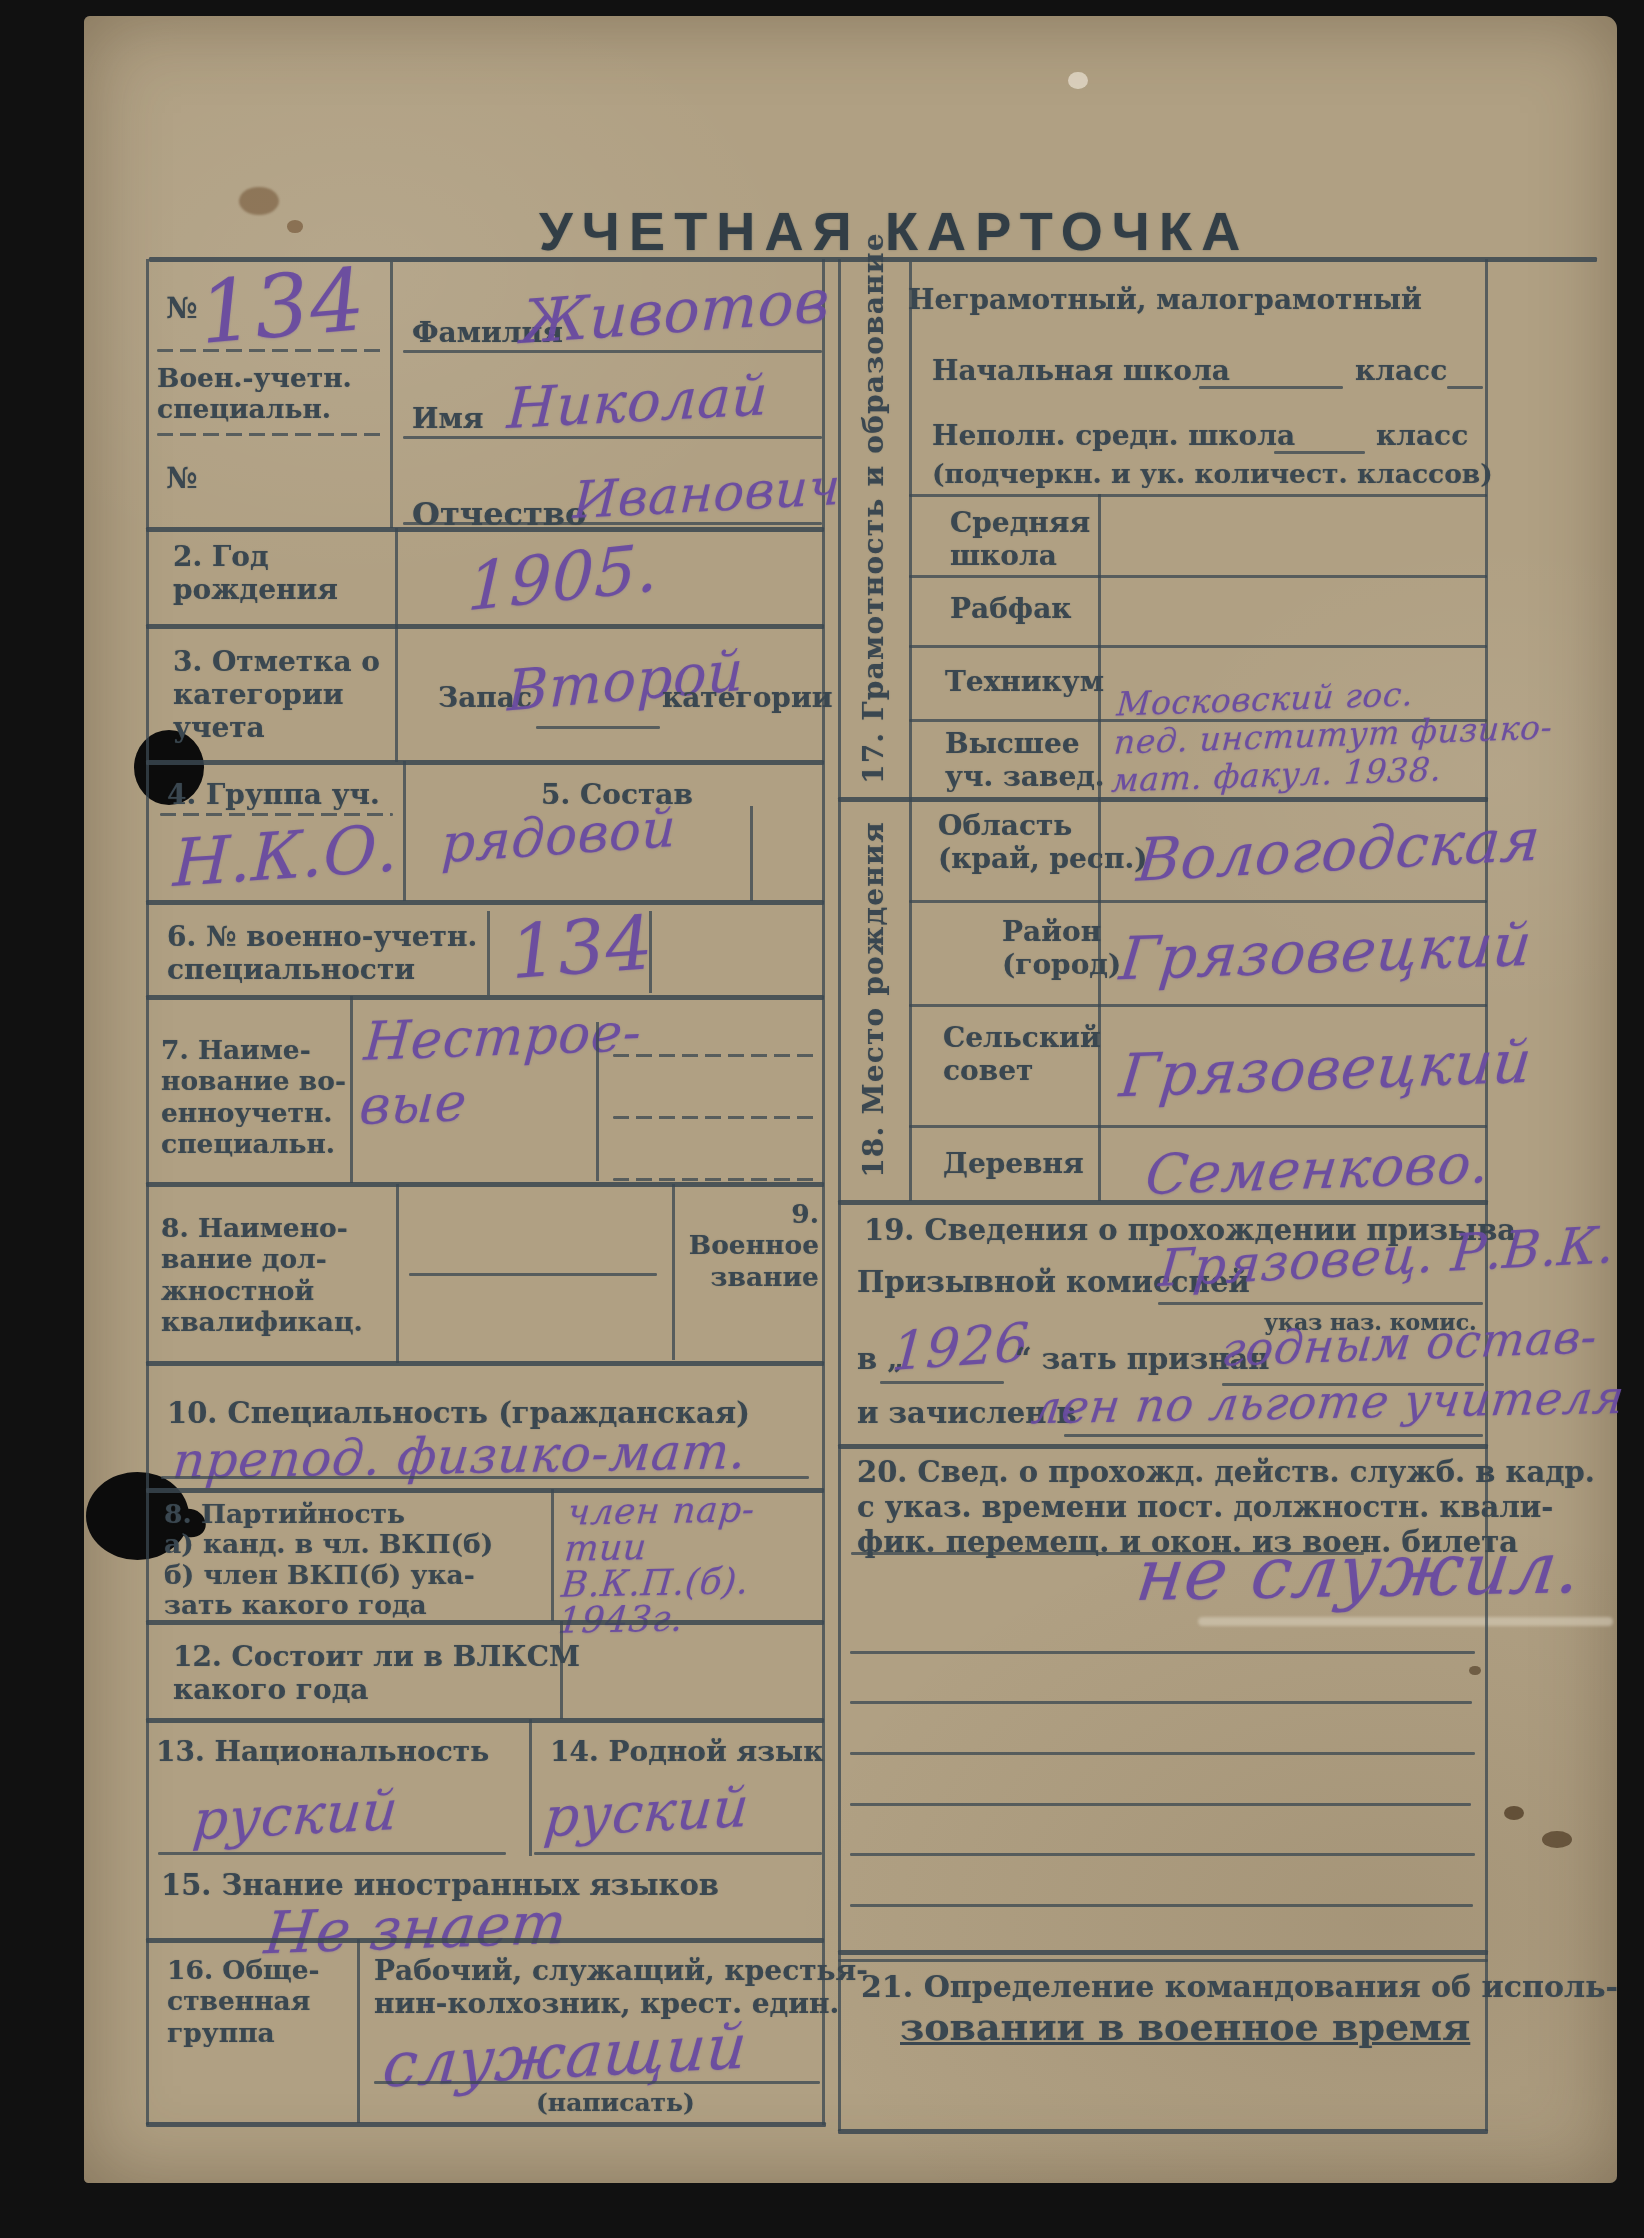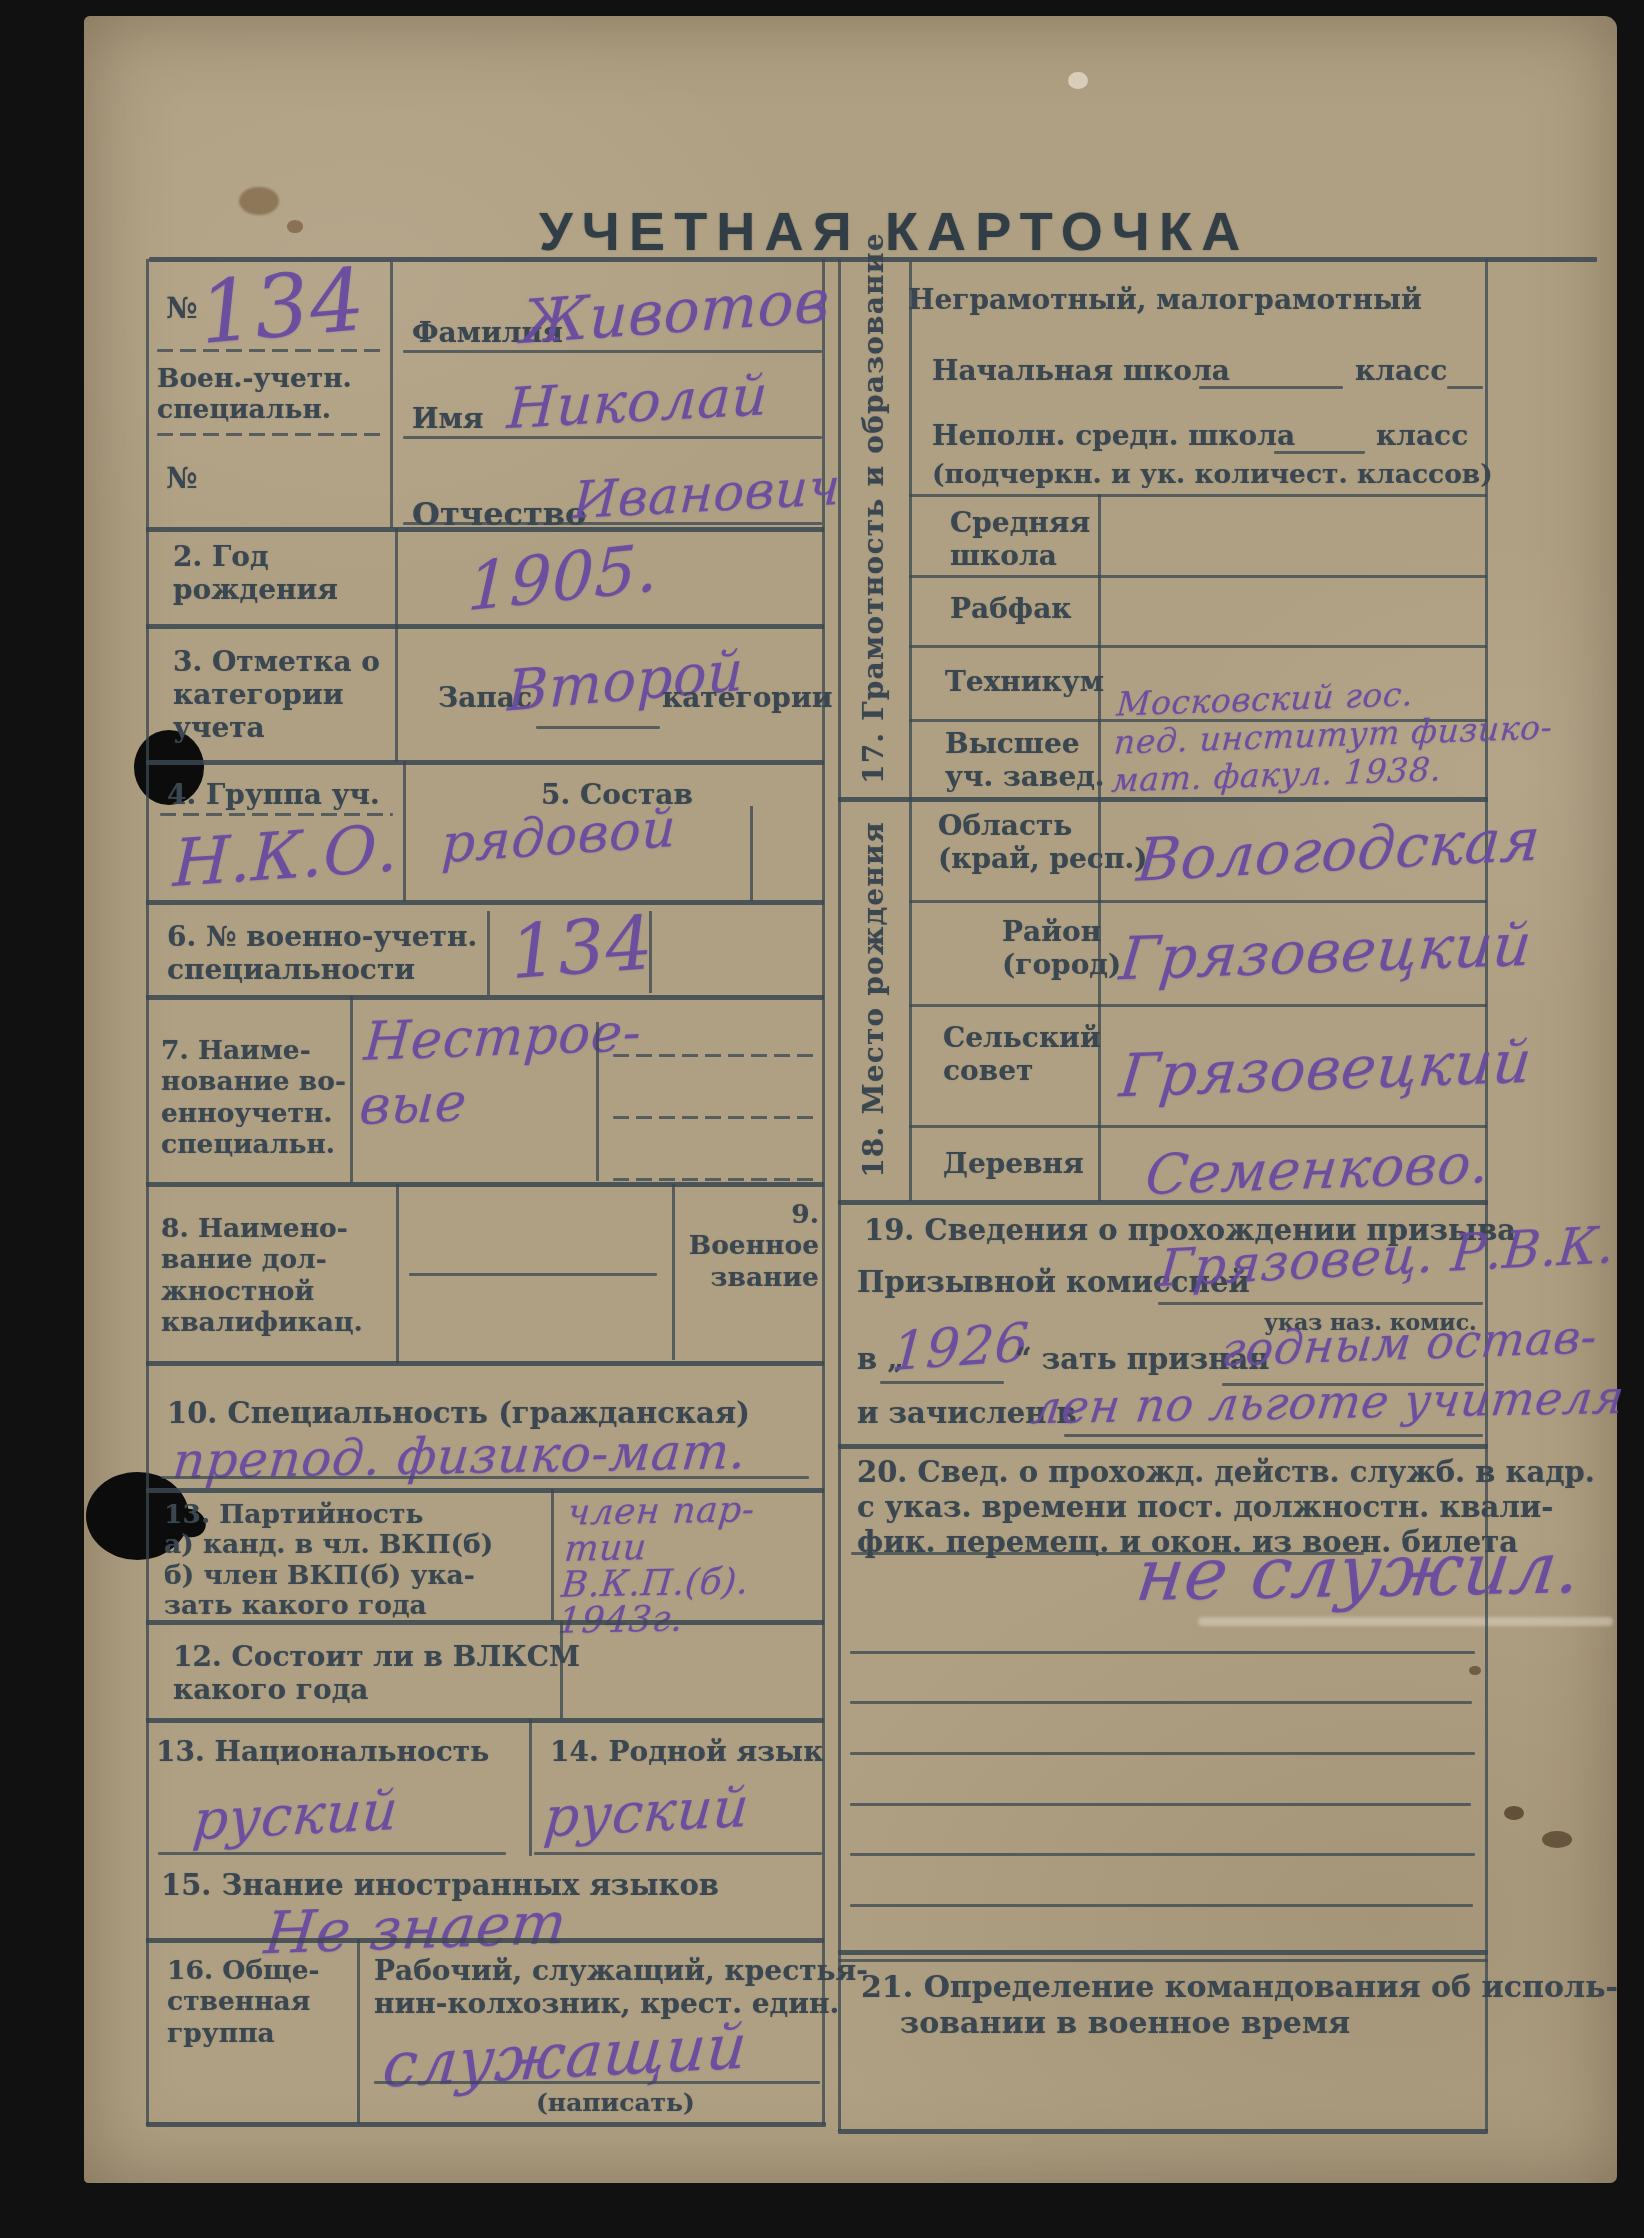--- a/index.html
+++ b/index.html
@@ -134,21 +134,21 @@
   <div class="vl" style="left:672px;top:1184px;height:176px;"></div>
   <div class="p" style="left:687px;top:1198px;font-size:26.5px;text-align:right;width:132px;">9. Военное
 звание</div>
   <div class="hl thick" style="left:146px;top:1361px;width:678px;"></div>
 
   <div class="p" style="left:167px;top:1396px;font-size:29px;">10. Специальность (гражданская)</div>
   <div class="hw" style="left:173px;top:1427px;font-size:50px;transform:rotate(-1deg) skewX(-6deg);">препод. физико-мат.</div>
   <div class="hl" style="left:161px;top:1476px;width:648px;"></div>
   <div class="hl thick" style="left:146px;top:1488px;width:678px;"></div>
 
-  <div class="p" style="left:164px;top:1499px;font-size:26.5px;line-height:1.15;">13. Партийность
+  <div class="p" style="left:164px;top:1499px;font-size:26.5px;line-height:1.15;">8. Партийность
 а) канд. в чл. ВКП(б)
 б) член ВКП(б) ука-
 зать какого года</div>
   <div class="vl" style="left:551px;top:1489px;height:132px;"></div>
   <div class="hw" style="left:563px;top:1493px;font-size:36px;line-height:1.0;transform:rotate(-1deg) skewX(-6deg);">член пар-
 тии
 В.К.П.(б).
 1943г.</div>
   <div class="hl thick" style="left:146px;top:1620px;width:678px;"></div>
 
@@ -248,15 +248,15 @@
   <div class="hl" style="left:850px;top:1651px;width:625px;"></div>
   <div class="hl" style="left:850px;top:1701px;width:622px;"></div>
   <div class="hl" style="left:850px;top:1752px;width:625px;"></div>
   <div class="hl" style="left:850px;top:1803px;width:621px;"></div>
   <div class="hl" style="left:850px;top:1853px;width:625px;"></div>
   <div class="hl" style="left:850px;top:1904px;width:623px;"></div>
   <div class="hl thick" style="left:838px;top:1950px;width:650px;"></div>
   <div class="hl" style="left:838px;top:1959px;width:650px;"></div>
 
   <div class="p" style="left:861px;top:1969px;font-size:30px;text-align:right;">21. Определение командования об исполь-</div>
-  <div class="p" style="left:900px;top:2005px;font-size:30px;">зовании в военное время</div>
+  <div class="p" style="left:900px;top:2005px;font-size:38px;text-decoration:underline;">зовании в военное время</div>
 </div>
 
 
 </body></html>

